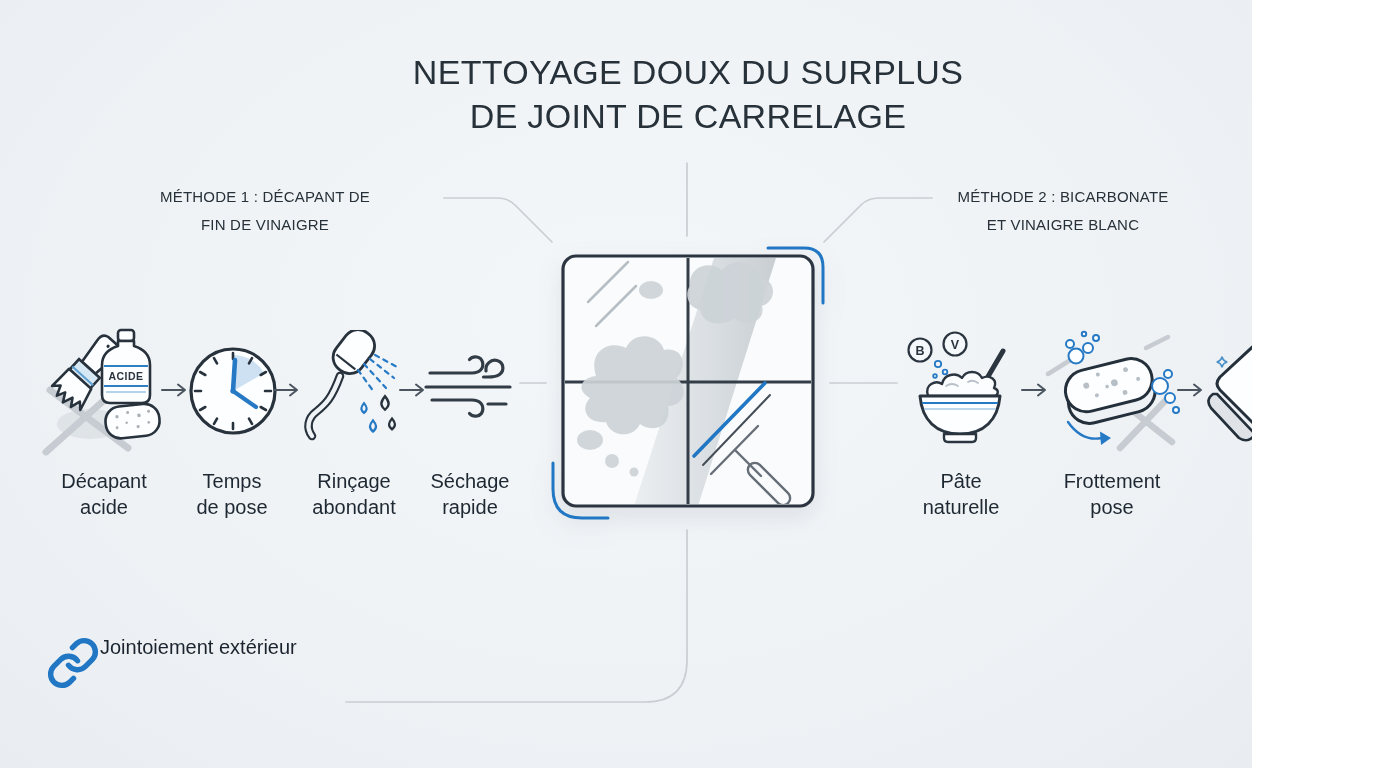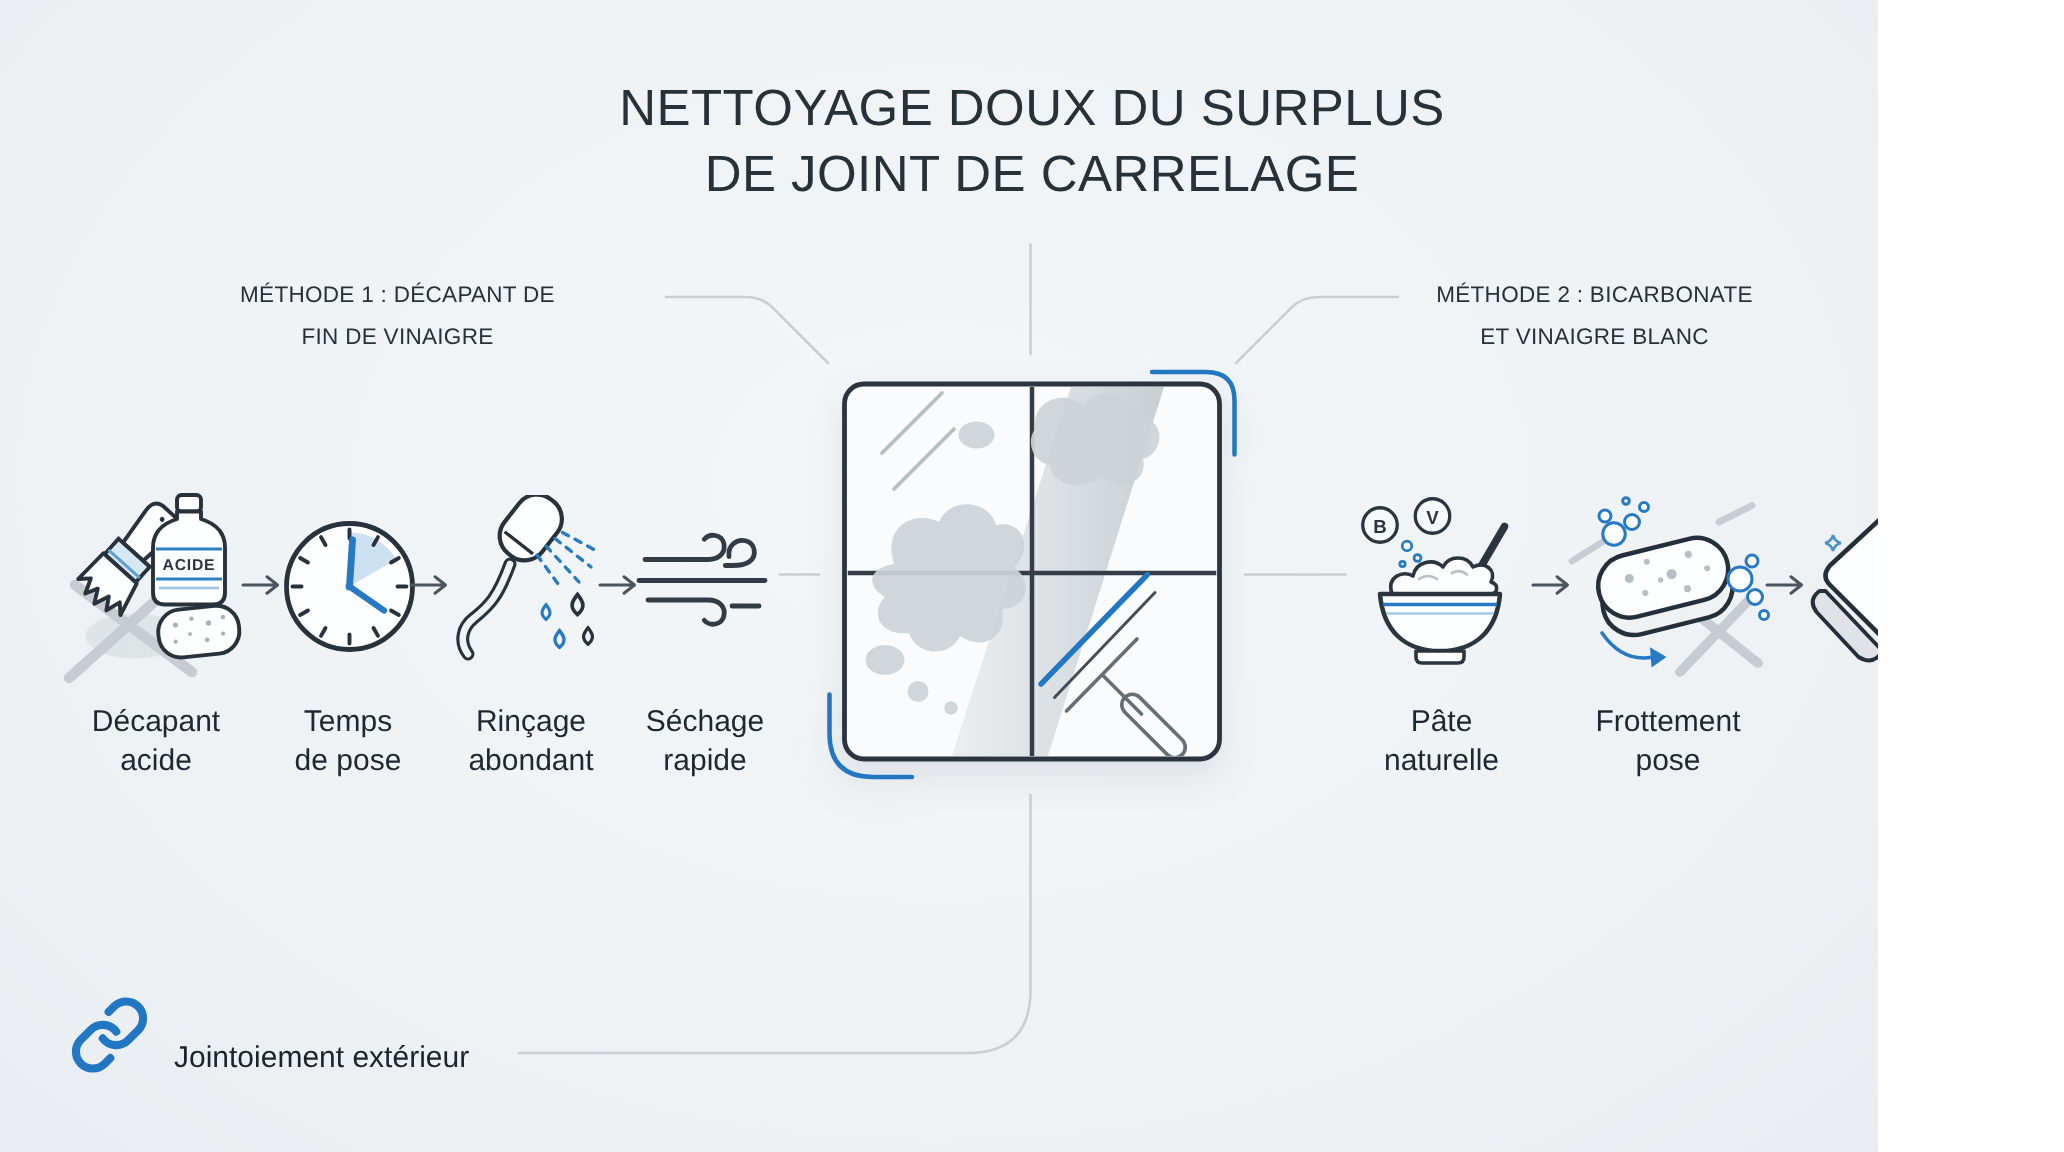--- a/index.html
+++ b/index.html
@@ -6,21 +6,21 @@
   body{font-family:"Liberation Sans","DejaVu Sans",sans-serif;}
   #canvas{position:relative;width:1252px;height:768px;overflow:hidden;
     background:radial-gradient(ellipse at 50% 42%, #f4f7f9 0%, #eff2f5 60%, #e9edf1 100%);}
   .abs{position:absolute;}
   .title{position:absolute;top:50px;left:0;width:1376px;text-align:center;
     font-size:34px;line-height:44px;font-weight:500;color:#273139;letter-spacing:.3px;}
   .mhead{position:absolute;top:183px;width:400px;text-align:center;
     font-size:15px;line-height:28px;font-weight:500;color:#273139;letter-spacing:.2px;}
   .step-label{position:absolute;top:469px;width:180px;text-align:center;
     font-size:20px;line-height:25.5px;color:#1e2832;}
-  .footer{position:absolute;left:46px;top:653px;height:64px;display:flex;align-items:flex-end;gap:16px;cursor:pointer;}
+  .footer{position:absolute;left:46px;top:636px;height:64px;display:flex;align-items:flex-start;gap:0;cursor:pointer;}
   .footer-label{font-size:20px;color:#1b242e;}
   svg{display:block;}
   #tile-illustration{filter:drop-shadow(0 10px 12px rgba(40,60,80,.10));}
 </style>
 </head>
 <body>
 
 <div id="canvas">
 
   <svg class="abs" style="left:0;top:0" width="1376" height="768" viewBox="0 0 1376 768" fill="none">

